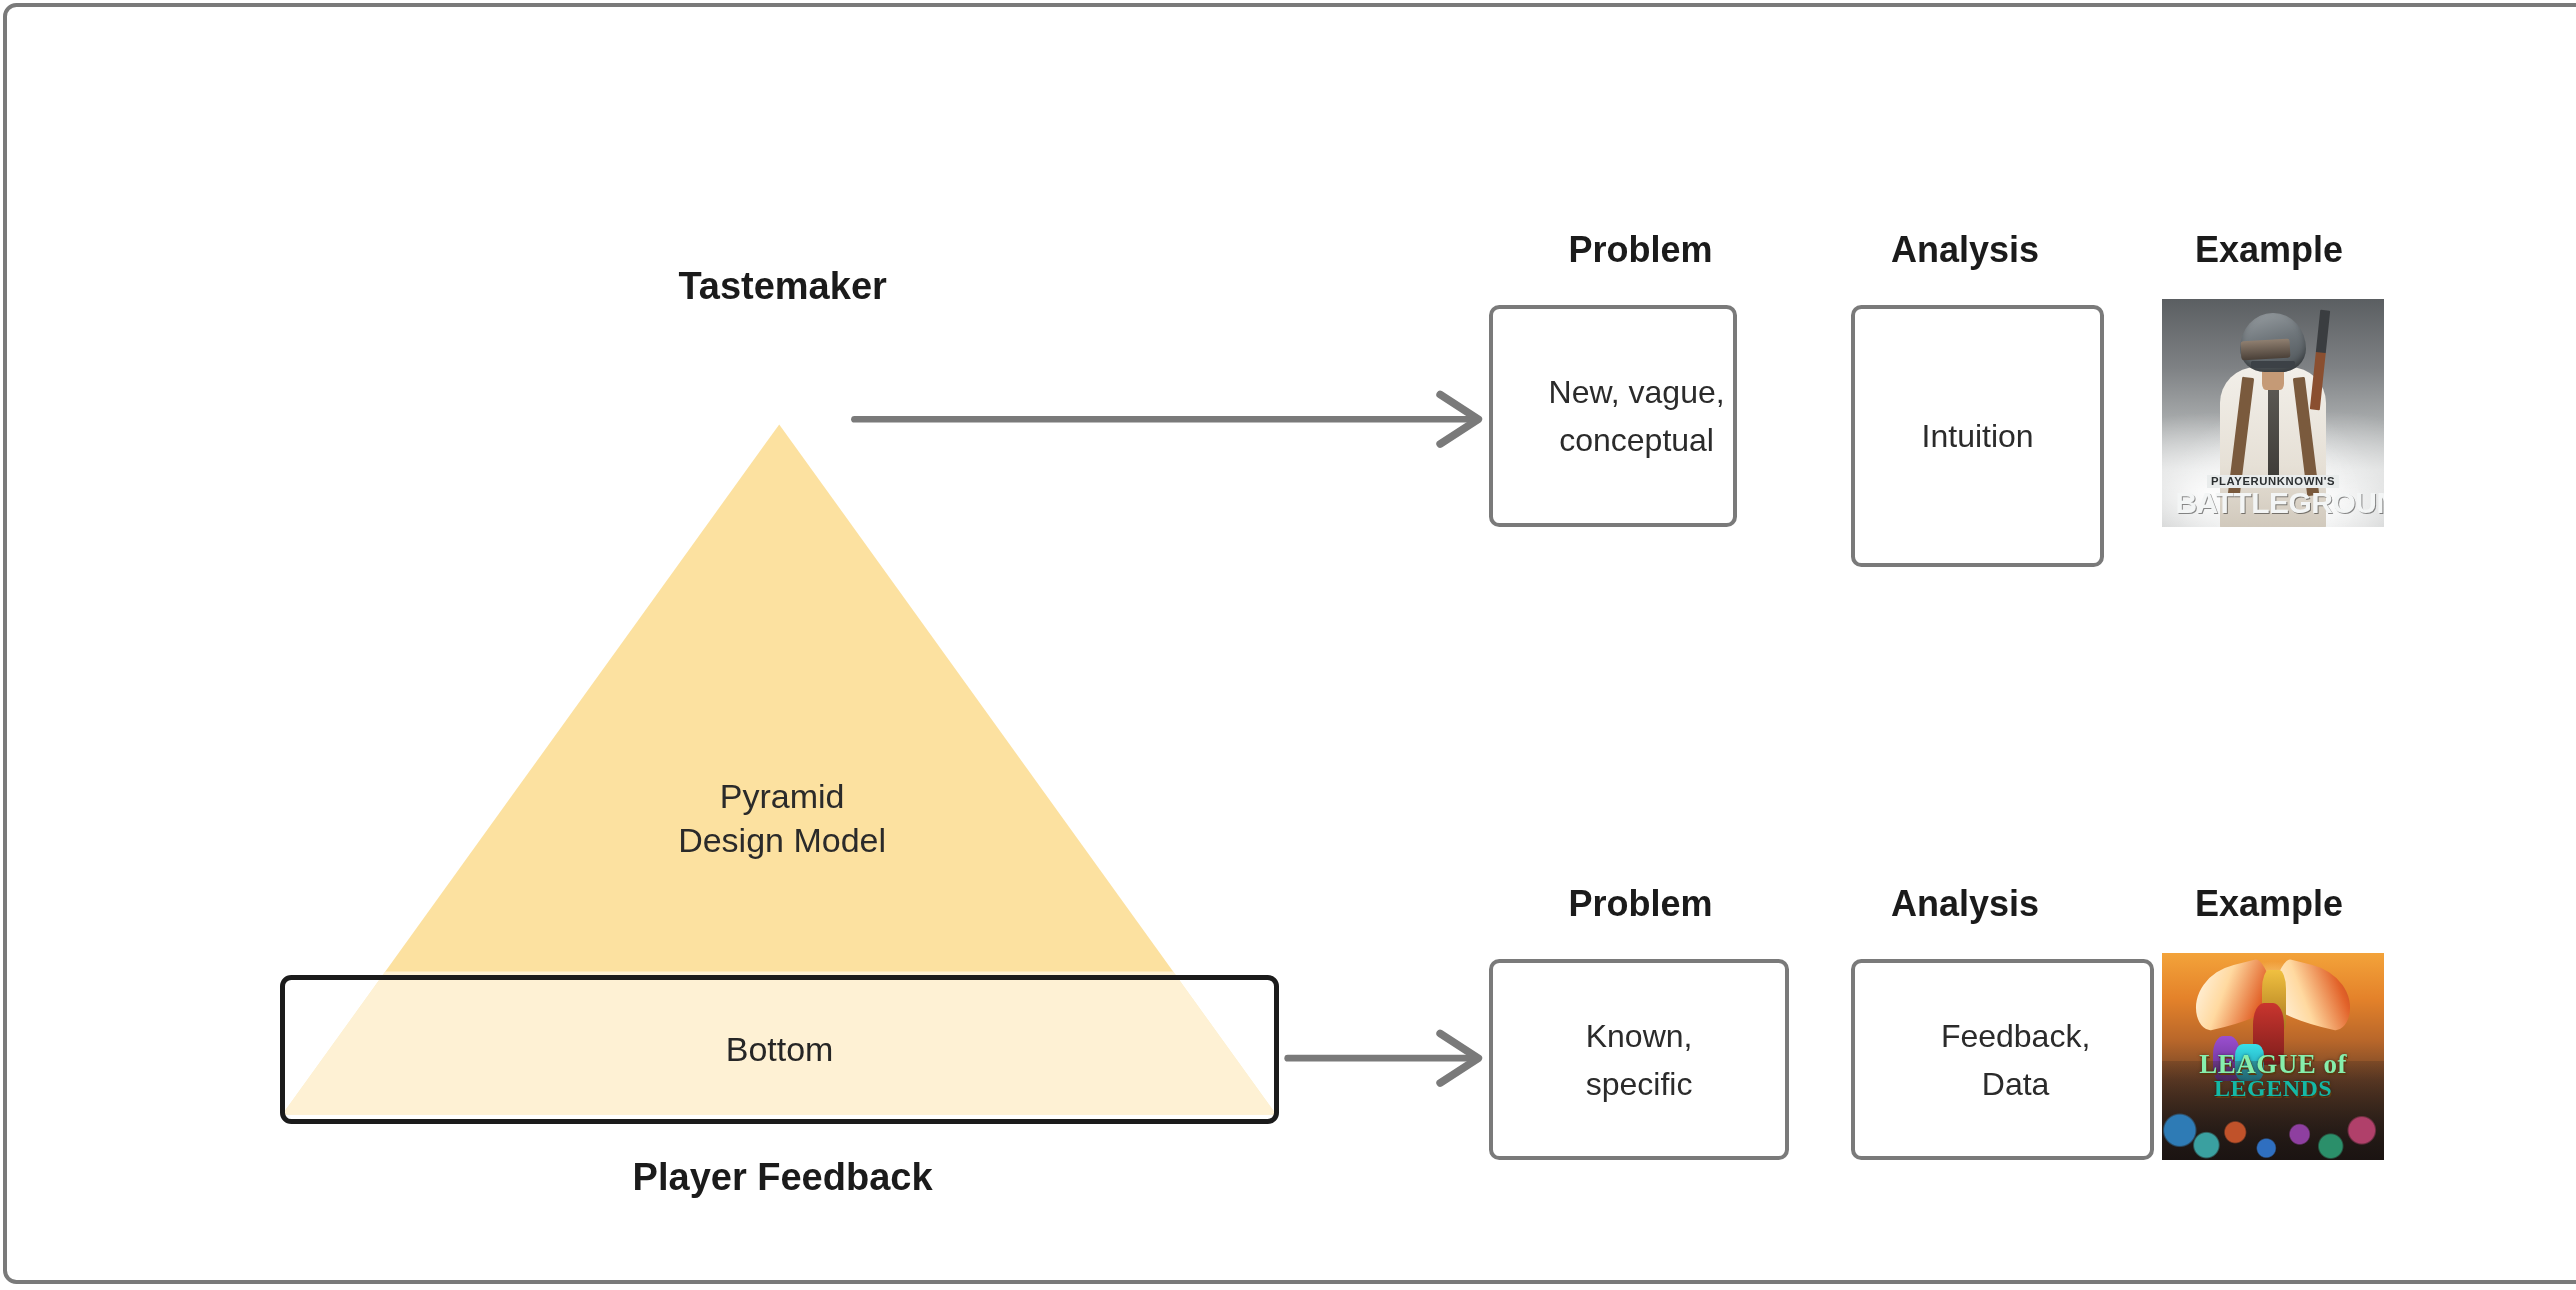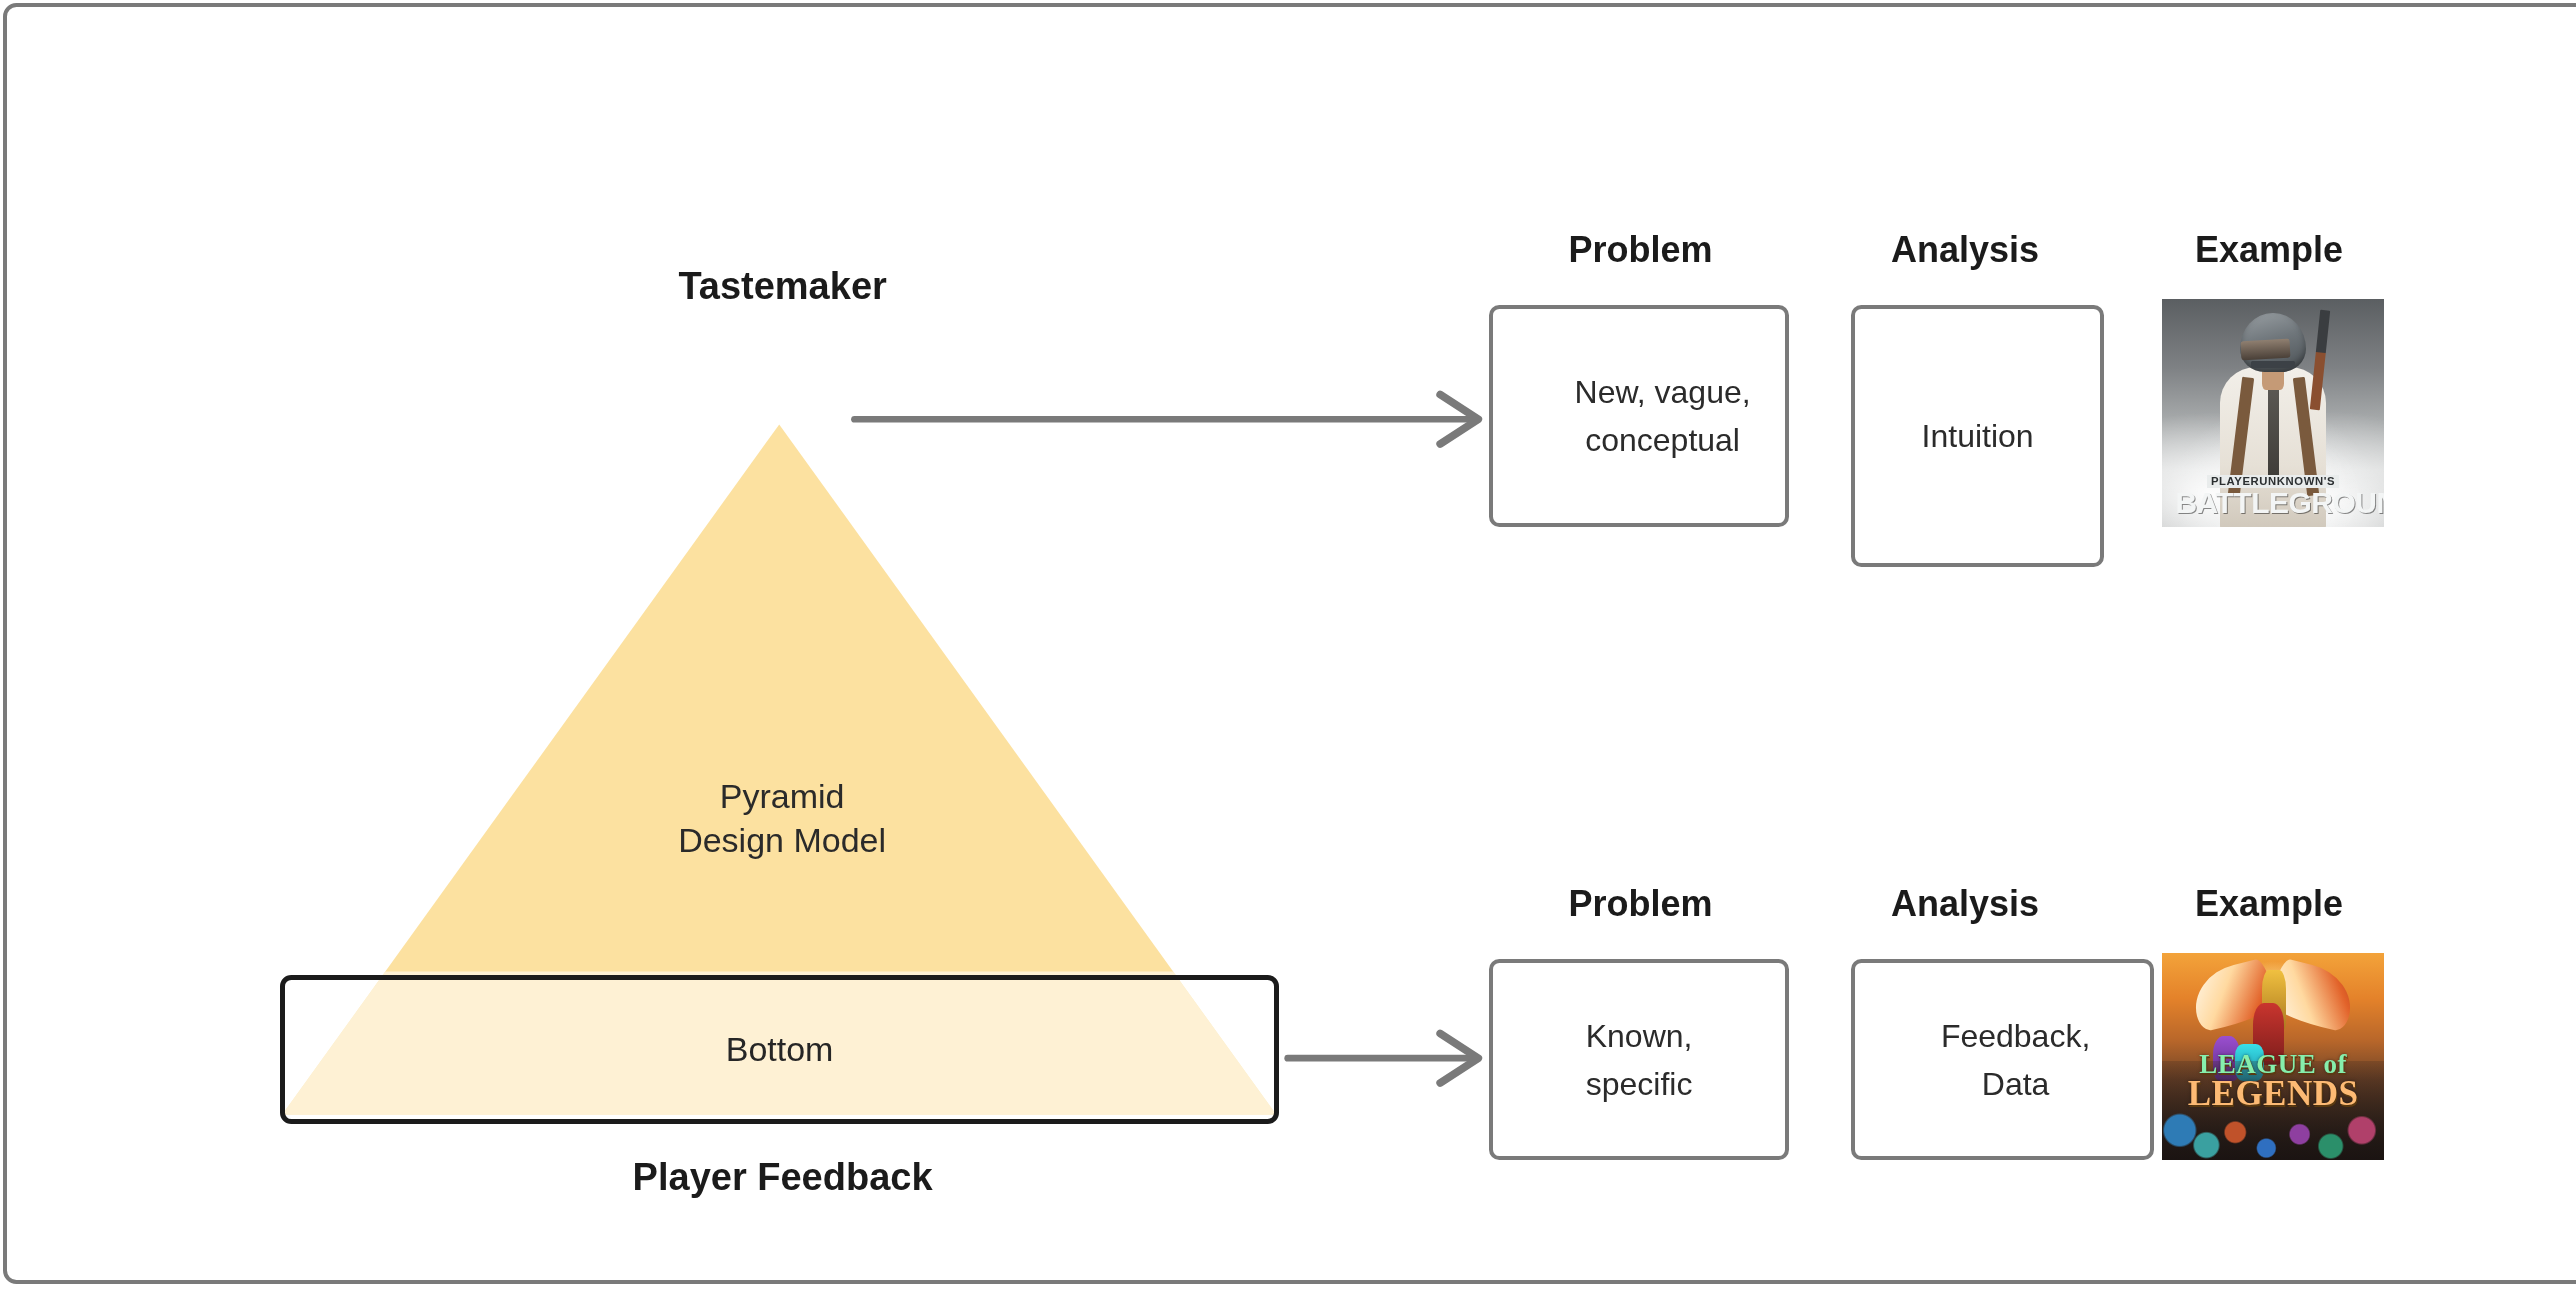--- a/index.html
+++ b/index.html
@@ -156,21 +156,21 @@
   .lol-purple{position:absolute;left:23%;top:40%;width:12%;height:22%;
     background:linear-gradient(180deg,#9b4fd0,#5d2d86);border-radius:40% 40% 28% 28%;}
   .lol-red{position:absolute;left:41%;top:24%;width:14%;height:30%;
     background:linear-gradient(180deg,#c9352e,#7d1d1c);border-radius:35% 35% 22% 22%;}
   .lol-cyan{position:absolute;left:33%;top:44%;width:13%;height:18%;
     background:linear-gradient(180deg,#39e0e8,#1b8fa8);border-radius:30%;}
   .lol-logo{position:absolute;left:8%;top:48%;width:84%;text-align:center;}
   .lol-logo-1{display:block;color:#86efac;font-weight:bold;font-size:27px;line-height:.92;
     letter-spacing:0.5px;text-shadow:1px 1.5px 0 #5b3a10, 0 0 3.1px rgba(0,0,0,.5);
     font-family:"Liberation Serif",serif;}
-  .lol-logo-2{display:block;color:#fdba74;font-weight:bold;font-size:35px;line-height:.95;
+  .lol-logo-2{display:block;color:#14b8a6;font-weight:bold;font-size:24px;line-height:.95;
     letter-spacing:0.5px;text-shadow:1px 1.5px 0 #5b3a10, 0 0 3.1px rgba(0,0,0,.5);
     font-family:"Liberation Serif",serif;}
 </style>
 </head>
 <body>
 
 <div id="canvas">
 
   <svg id="pyramid-svg" viewBox="0 0 5078 2486" preserveAspectRatio="none" aria-hidden="true">
     <defs>
@@ -210,21 +210,21 @@
     <g>
       <line x1="2486" y1="2040" x2="2848" y2="2040" stroke="#7a7a7a" stroke-width="13" stroke-linecap="round"></line>
       <polyline points="2782,1992 2856,2040 2782,2088" fill="none" stroke="#7a7a7a" stroke-width="15" stroke-linecap="round" stroke-linejoin="round"></polyline>
     </g>
   </svg>
 
   <div class="col-head" style="left:1479px;top:222px;width:309px;">Problem</div>
   <div class="col-head" style="left:1829px;top:222px;width:258px;">Analysis</div>
   <div class="col-head" style="left:2133px;top:222px;width:258px;">Example</div>
 
-  <div class="info-box" style="left:1482px;top:298px;width:300px;height:222px;padding-left:47px;">
+  <div class="info-box" style="left:1482px;top:298px;width:248px;height:222px;padding-left:47px;">
     <div>
       <div>New, vague,</div>
       <div>conceptual</div>
     </div>
   </div>
 
   <div class="info-box" style="left:1844px;top:298px;width:253px;height:262px;">
     <div>
       <div>Intuition</div>
     </div>

